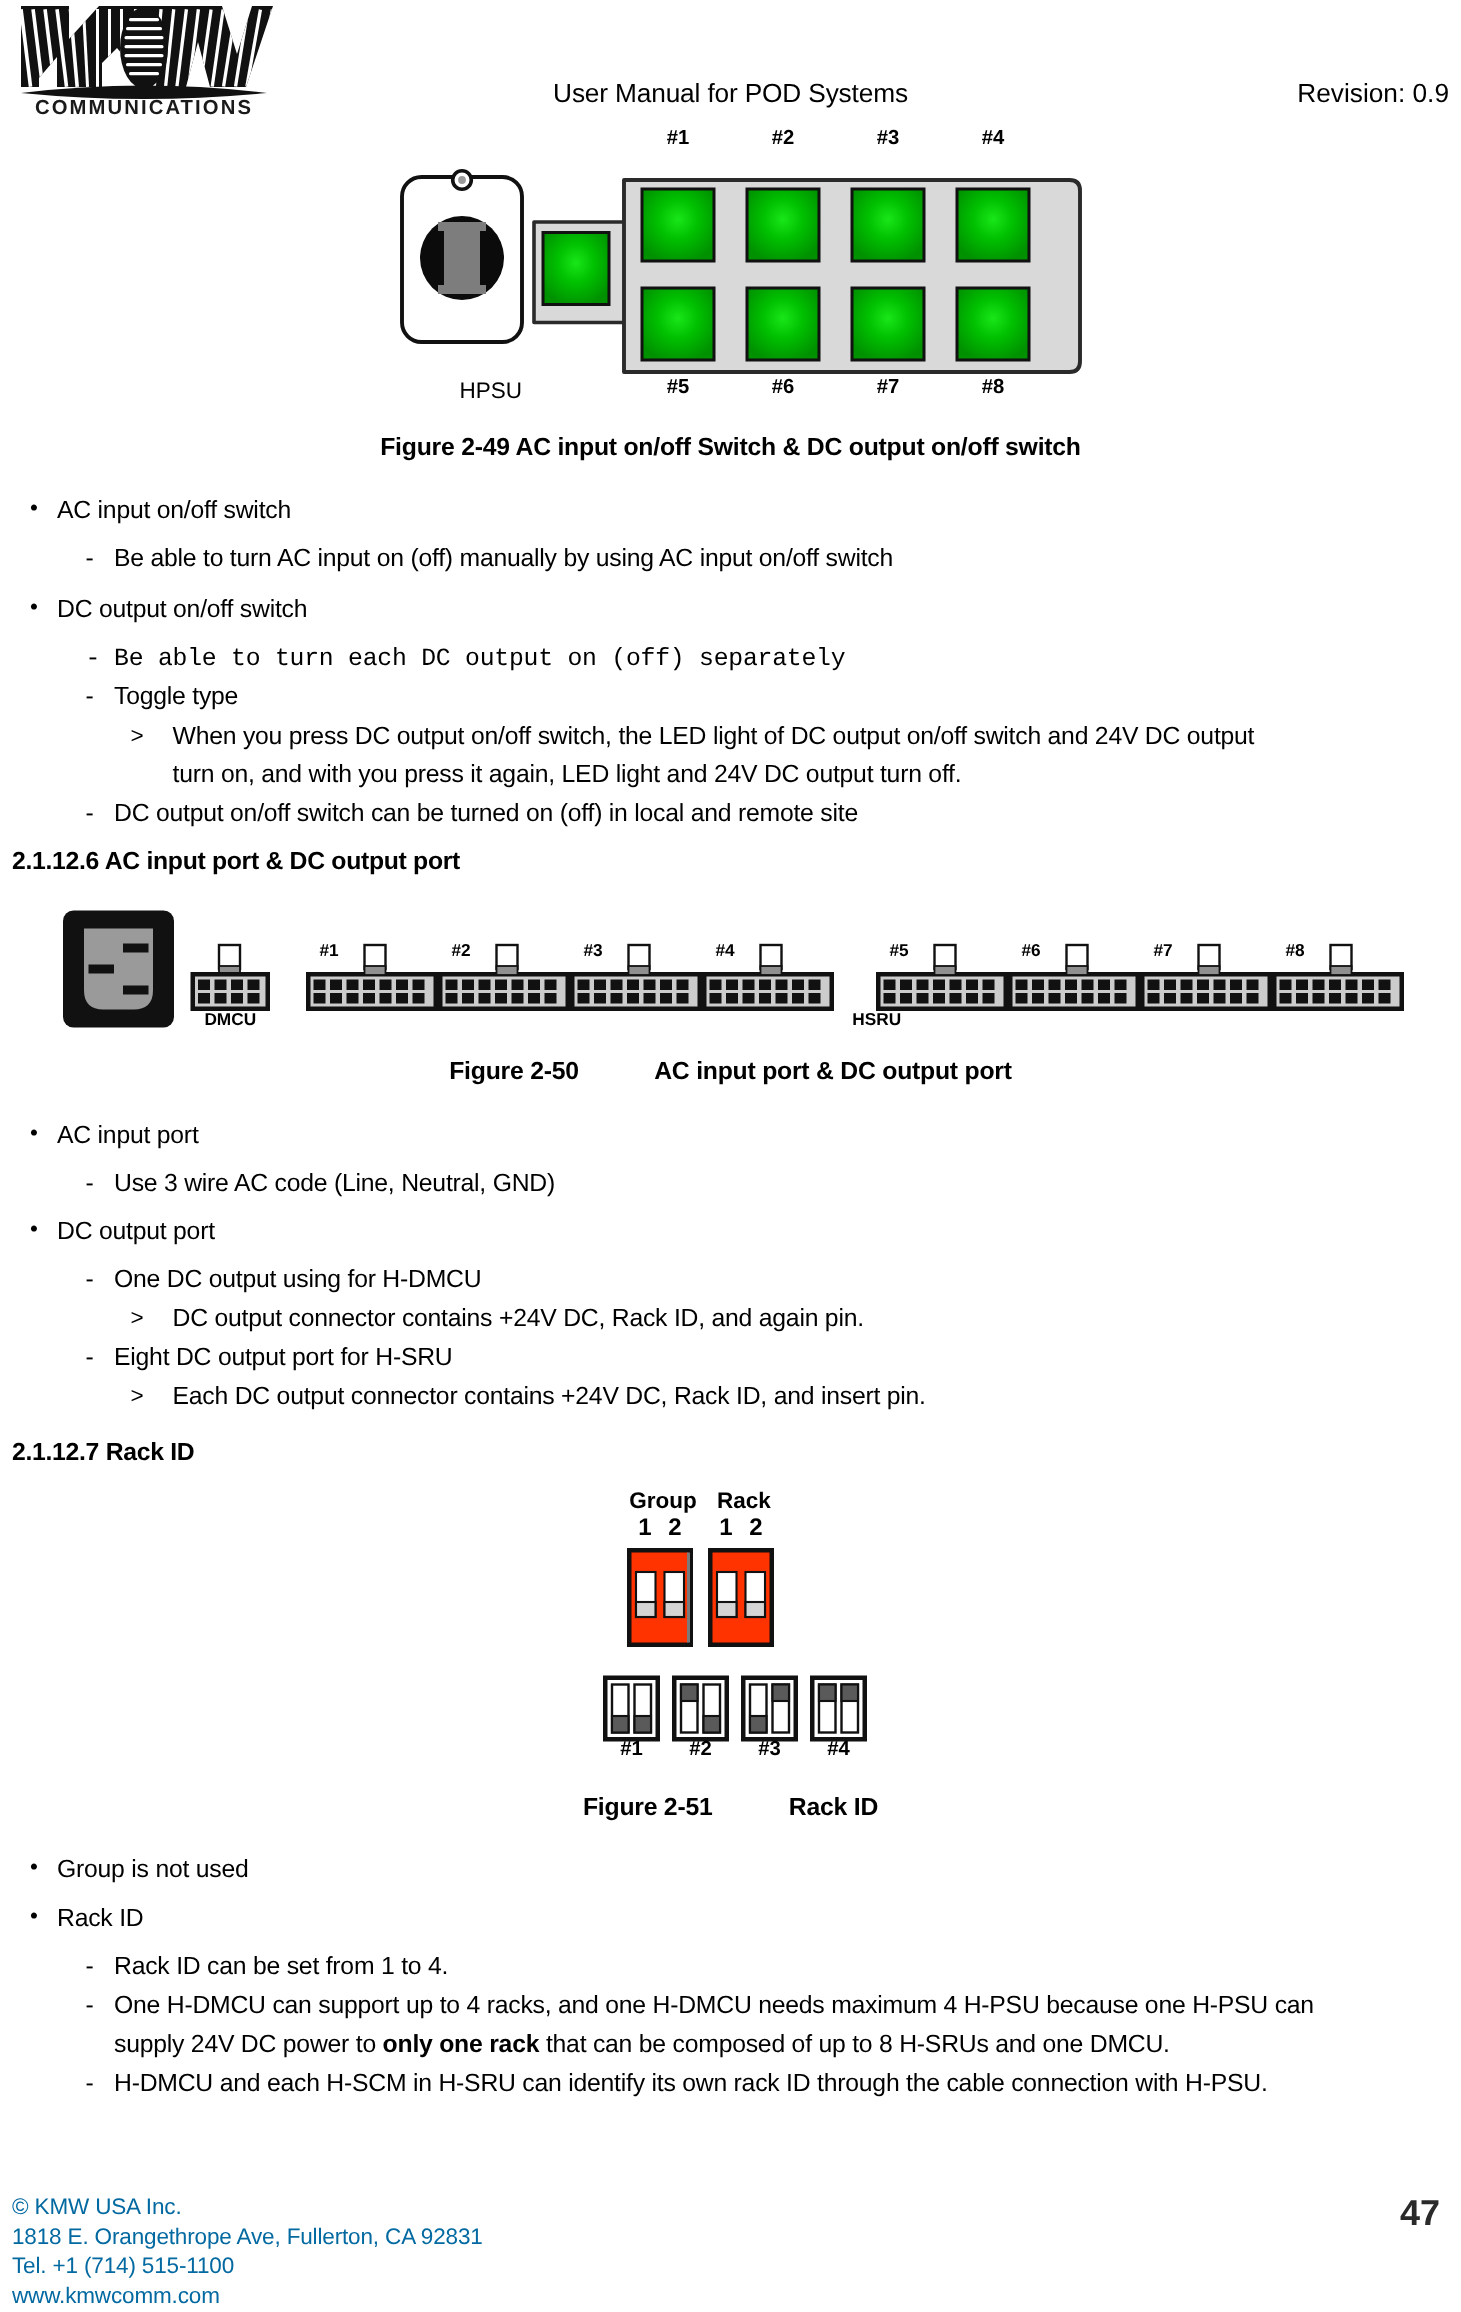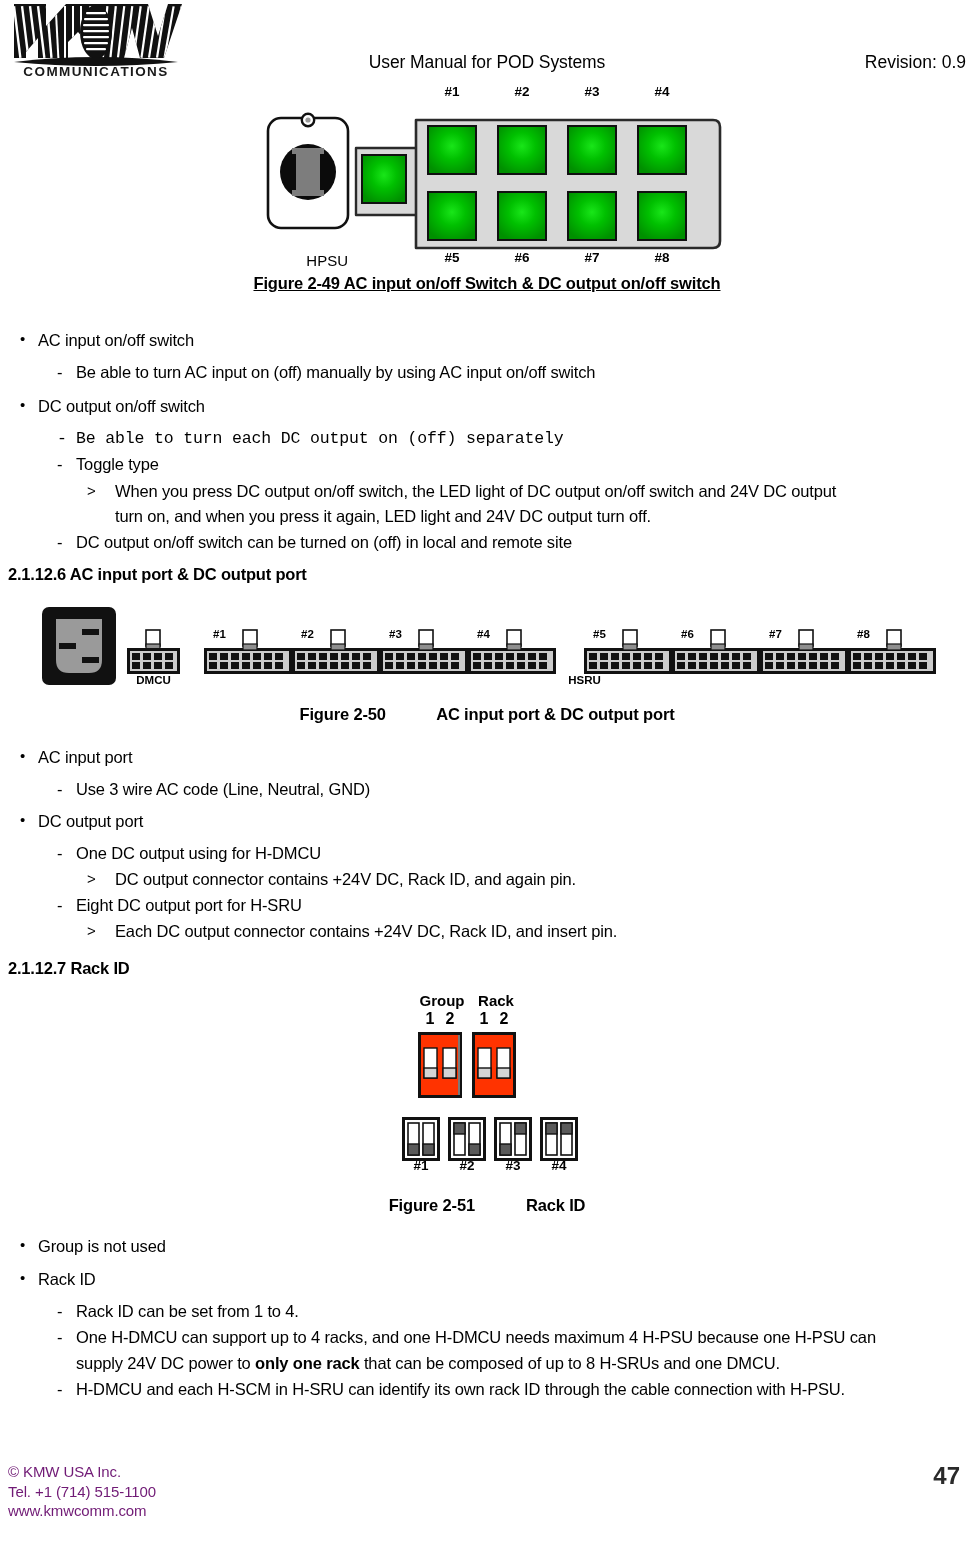--- a/index.html
+++ b/index.html
@@ -155,21 +155,21 @@
     height: 185px;
   }
 
   
   .footer {
     position: absolute;
     left: 8px;
     top: 1462px;
     font-size: 15px;
     line-height: 19.5px;
-    color: #701a75;
+    color: #0369a1;
     letter-spacing: -0.1px;
   }
   .footer div { white-space: nowrap; }
   .page-num {
     position: absolute;
     right: 14px;
     top: 1462px;
     font-size: 24px;
     font-weight: bold;
     color: #2a2a2a;
@@ -282,41 +282,41 @@
   <div style="position:absolute;left:379px;top:-16px;width:50px;text-align:center;font-size:13.5px;font-weight:bold;">#4</div>
 
   <div style="position:absolute;left:169px;top:150px;width:50px;text-align:center;font-size:13.5px;font-weight:bold;">#5</div>
   <div style="position:absolute;left:239px;top:150px;width:50px;text-align:center;font-size:13.5px;font-weight:bold;">#6</div>
   <div style="position:absolute;left:309px;top:150px;width:50px;text-align:center;font-size:13.5px;font-weight:bold;">#7</div>
   <div style="position:absolute;left:379px;top:150px;width:50px;text-align:center;font-size:13.5px;font-weight:bold;">#8</div>
 
   <div style="position:absolute;left:10px;top:152px;width:80px;text-align:right;font-size:15px;font-weight:normal;">HPSU</div>
 </div>
 
-<div class="fig-caption" style="top:274px;text-decoration:underline;">Figure 2-49 AC input on/off Switch &amp; DC output on/off switch</div>
+<div class="fig-caption" style="top:289px;">Figure 2-49 AC input on/off Switch &amp; DC output on/off switch</div>
 
 <div class="bullet-l1" style="top:331px;">
   <span class="txt">AC input on/off switch</span>
 </div>
 <div class="bullet-l2" style="top:363px;">
   <span class="txt">Be able to turn AC input on (off) manually by using AC input on/off switch</span>
 </div>
 <div class="bullet-l1" style="top:397px;">
   <span class="txt">DC output on/off switch</span>
 </div>
 <div class="bullet-l2" style="top:429px;font-family:Liberation Mono, monospace;">
   <span class="txt">Be able to turn each DC output on (off) separately</span>
 </div>
 <div class="bullet-l2" style="top:455px;">
   <span class="txt">Toggle type</span>
 </div>
 <div class="bullet-l3" style="top:482px;width:890px;">
   <span class="txt">When you press DC output on/off switch, the LED light of DC output on/off switch and 24V DC output</span>
 </div>
-<div class="wrap-line" style="top:507px;">turn on, and when you press it again, LED light and 24V DC output turn off.</div>
+<div class="wrap-line" style="top:507px;">turn on, and with you press it again, LED light and 24V DC output turn off.</div>
 <div class="bullet-l2" style="top:533px;">
   <span class="txt">DC output on/off switch can be turned on (off) in local and remote site</span>
 </div>
 
 <div class="section-head" style="top:565px;">2.1.12.6 AC input port &amp; DC output port</div>
 
 <div id="fig250">
   <svg width="910" height="95" viewBox="0 0 910 95" xmlns="http://www.w3.org/2000/svg">
 
     <g>
@@ -667,16 +667,17 @@
 </div>
 <div class="wrap-line-2" style="top:1354px;">
   <span>supply 24V DC power to </span><b class="inl">only one rack</b><span> that can be composed of up to 8 H-SRUs and one DMCU.</span>
 </div>
 <div class="bullet-l2" style="top:1380px;">
   <span class="txt">H-DMCU and each H-SCM in H-SRU can identify its own rack ID through the cable connection with H-PSU.</span>
 </div>
 
 <div class="footer">
   <div>© KMW USA Inc.</div>
+  <div>1818 E. Orangethrope Ave, Fullerton, CA 92831</div>
   <div>Tel. +1 (714) 515-1100</div>
   <div>www.kmwcomm.com</div>
 </div>
 <div class="page-num">47</div>
 
 </body></html>

